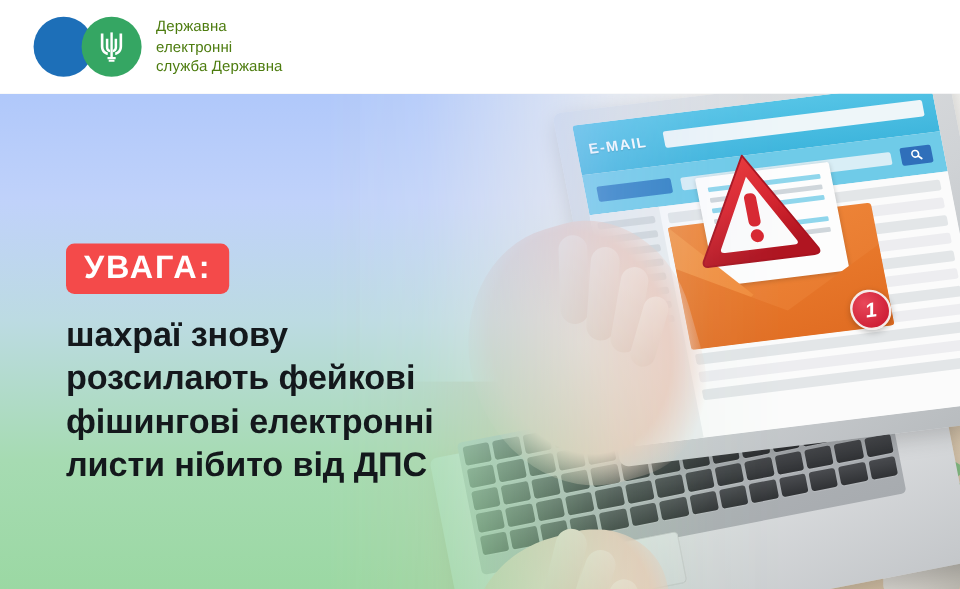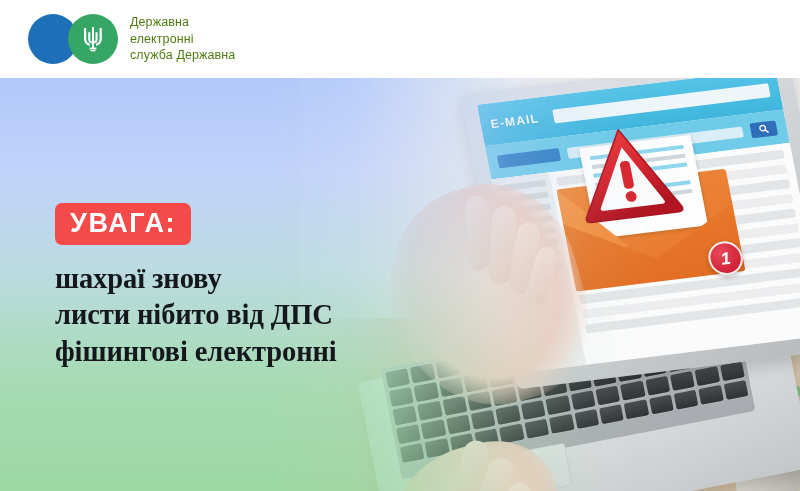--- a/index.html
+++ b/index.html
@@ -434,21 +434,21 @@
     line-height: 1;
   }
   .headline {
     margin-top: 16px;
     font-size: 28.5px;
     font-weight: bold;
     line-height: 1.28;
     color: #14181c;
     letter-spacing: -0.1px;
   }
-  .headline span { display: block; white-space: nowrap; font-family: Liberation Serif, serif; }
+  .headline span { display: block; white-space: nowrap; }
 </style>
 </head>
 <body>
 
 <div class="banner">
 
   <div class="header-bar">
     <div class="logo-group">
 
       <div class="logo-marks">
@@ -674,19 +674,20 @@
 
       </div>
     </div>
 
     <div class="wash"></div>
 
     <div class="text-block">
       <div class="attention-badge">УВАГА:</div>
       <div class="headline">
         <span>шахраї знову</span>
+        <span>розсилають фейкові</span>
+        <span>фішингові електронні</span>
         <span>листи нібито від ДПС</span>
-        <span>фішингові електронні</span>
       </div>
     </div>
 
   </div>
 </div>
 
 </body></html>

